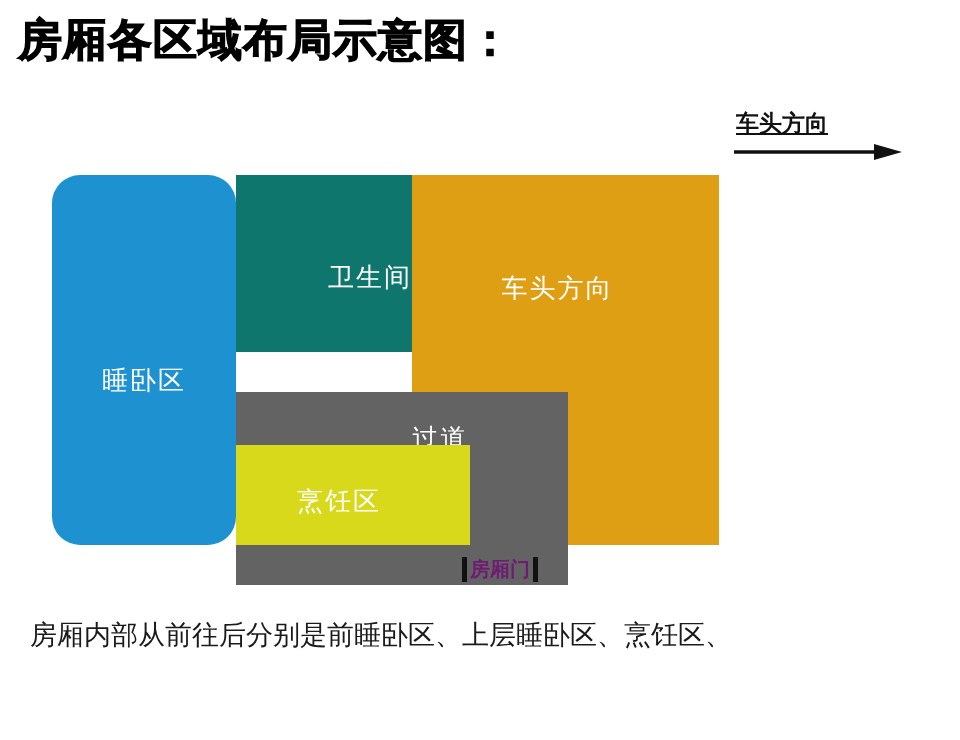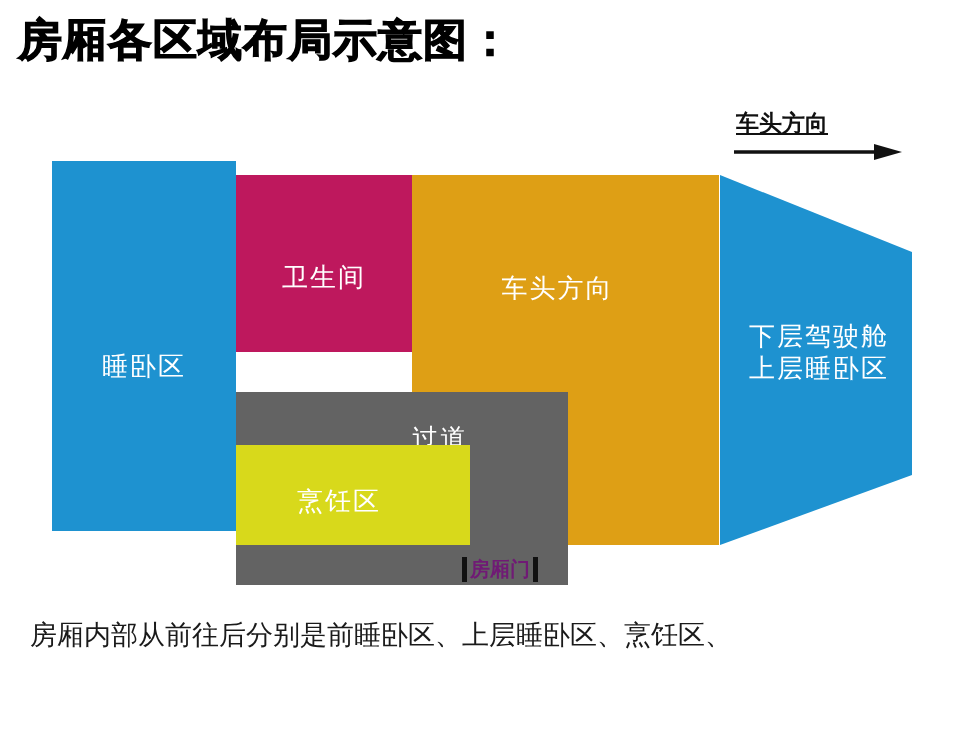--- a/index.html
+++ b/index.html
@@ -83,21 +83,21 @@
     font-size: 26px;
     letter-spacing: 2px;
     line-height: 1.16;
     text-align: center;
     white-space: pre-line;
     font-family: "DejaVu Sans", "Liberation Sans", sans-serif;
     pointer-events: none;
   }
 
   
-  #zone-sleep-rear   { left: 52px;  top: 161px; width: 184px; height: 370px; }
+  #zone-sleep-rear   { left: 52px;  top: 175px; width: 184px; height: 370px; border-radius: 28px; }
   #zone-bathroom     { left: 236px; top: 175px; width: 176px; height: 177px; }
   #zone-lounge       { left: 412px; top: 175px; width: 307px; height: 370px; }
   #zone-corridor     { left: 236px; top: 352px; width: 332px; height: 193px; }
   #zone-kitchen      { left: 236px; top: 445px; width: 234px; height: 100px; }
 
   #zone-sleep-rear  .zone-label { transform: translateY(20px); }
   #zone-bathroom    .zone-label { transform: translateY(14px); }
   #zone-lounge      .zone-label { transform: translate(-8px, -72px); }
   #zone-corridor    .zone-label { transform: translate(38px, -50px); }
   #zone-kitchen     .zone-label { transform: translate(-14px, 6px); }
@@ -179,39 +179,32 @@
   <div id="diagram">
 
     <div class="zone" id="zone-sleep-rear" style="background:#1e92d0;">
       <span class="zone-label">睡卧区</span>
     </div>
 
     <div class="zone" id="zone-lounge" style="background:#de9f15;">
       <span class="zone-label">车头方向</span>
     </div>
 
-    <div class="zone" id="zone-bathroom" style="background:#be185d;">
+    <div class="zone" id="zone-bathroom" style="background:#0f766e;justify-content:flex-end;">
       <span class="zone-label">卫生间</span>
     </div>
 
     <div class="zone" id="zone-corridor" style="background:#636363;margin-top:40px;">
       <span class="zone-label">过道</span>
     </div>
 
     <div class="zone" id="zone-kitchen" style="background:#d8d91b;">
       <span class="zone-label">烹饪区</span>
     </div>
 
-    <div id="zone-cab">
-      <svg width="200" height="380" viewBox="0 0 200 380">
-        <polygon points="2,5 194,82 194,305 2,375" fill="#1e92d0"></polygon>
-      </svg>
-      <div id="cab-label">下层驾驶舱
-上层睡卧区</div>
-    </div>
 
     <div id="door-marker">
       <span class="door-bar"></span>
       <span id="door-label">房厢门</span>
       <span class="door-bar"></span>
     </div>
 
   </div>
 
   <div id="caption">

